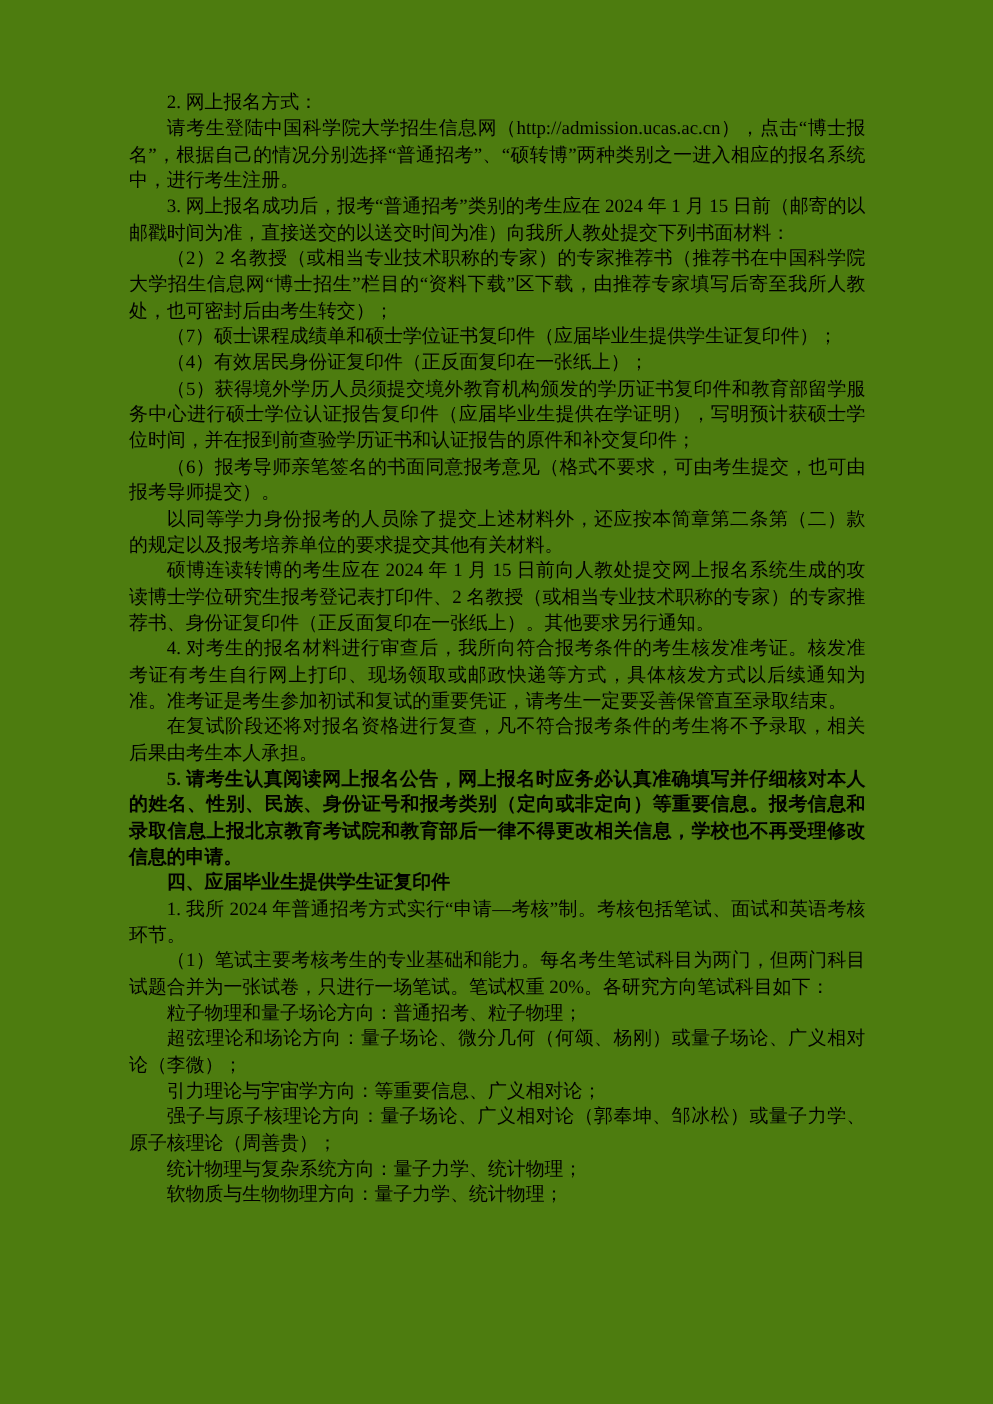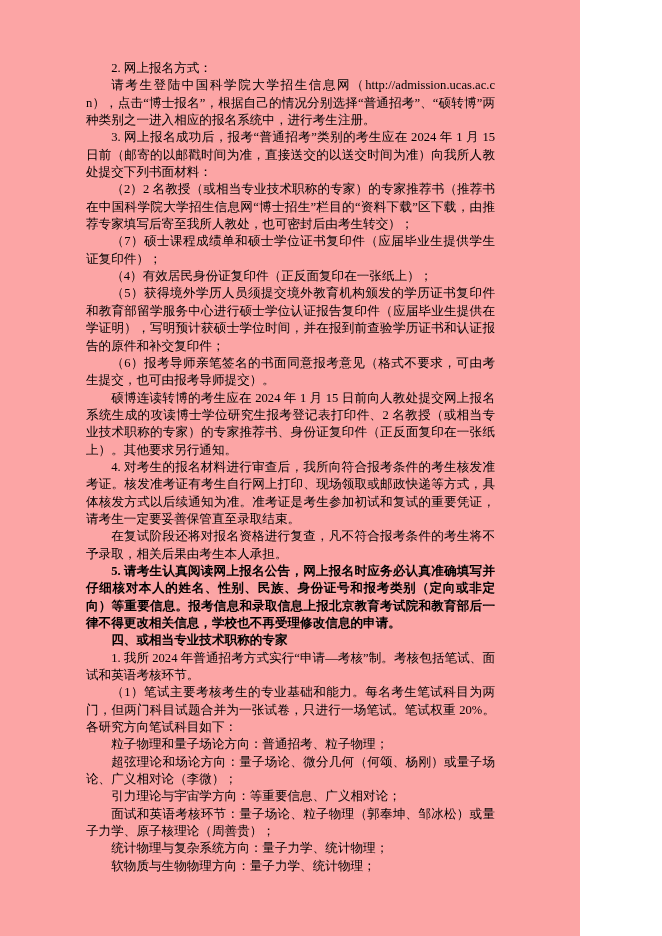--- a/index.html
+++ b/index.html
@@ -9,24 +9,24 @@
   }
   body {
     width: 662px;
     height: 936px;
     overflow: hidden;
     font-family: "Liberation Serif", "DejaVu Serif", serif;
     color: #000000;
   }
   .page {
     box-sizing: border-box;
-    width: 580px;
+    width: 662px;
     height: 936px;
     padding: 60px 85px 20px 86px;
-    background: #fca5a5;
+    background: #4d7c0f;
   }
   p.para {
     margin: 0;
     padding: 0;
     font-size: 12.6px;
     line-height: 17.35px;
     text-align: justify;
     text-indent: 2em;
     word-break: break-all;
   }
@@ -39,26 +39,27 @@
 
 <div class="page">
   <p class="para">2. 网上报名方式：</p>
   <p class="para">请考生登陆中国科学院大学招生信息网（http://admission.ucas.ac.cn），点击“博士报名”，根据自己的情况分别选择“普通招考”、“硕转博”两种类别之一进入相应的报名系统中，进行考生注册。</p>
   <p class="para">3. 网上报名成功后，报考“普通招考”类别的考生应在 2024 年 1 月 15 日前（邮寄的以邮戳时间为准，直接送交的以送交时间为准）向我所人教处提交下列书面材料：</p>
   <p class="para">（2）2 名教授（或相当专业技术职称的专家）的专家推荐书（推荐书在中国科学院大学招生信息网“博士招生”栏目的“资料下载”区下载，由推荐专家填写后寄至我所人教处，也可密封后由考生转交）；</p>
   <p class="para">（7）硕士课程成绩单和硕士学位证书复印件（应届毕业生提供学生证复印件）；</p>
   <p class="para">（4）有效居民身份证复印件（正反面复印在一张纸上）；</p>
   <p class="para">（5）获得境外学历人员须提交境外教育机构颁发的学历证书复印件和教育部留学服务中心进行硕士学位认证报告复印件（应届毕业生提供在学证明），写明预计获硕士学位时间，并在报到前查验学历证书和认证报告的原件和补交复印件；</p>
   <p class="para">（6）报考导师亲笔签名的书面同意报考意见（格式不要求，可由考生提交，也可由报考导师提交）。</p>
+  <p class="para">以同等学力身份报考的人员除了提交上述材料外，还应按本简章第二条第（二）款的规定以及报考培养单位的要求提交其他有关材料。</p>
   <p class="para">硕博连读转博的考生应在 2024 年 1 月 15 日前向人教处提交网上报名系统生成的攻读博士学位研究生报考登记表打印件、2 名教授（或相当专业技术职称的专家）的专家推荐书、身份证复印件（正反面复印在一张纸上）。其他要求另行通知。</p>
   <p class="para">4. 对考生的报名材料进行审查后，我所向符合报考条件的考生核发准考证。核发准考证有考生自行网上打印、现场领取或邮政快递等方式，具体核发方式以后续通知为准。准考证是考生参加初试和复试的重要凭证，请考生一定要妥善保管直至录取结束。</p>
   <p class="para">在复试阶段还将对报名资格进行复查，凡不符合报考条件的考生将不予录取，相关后果由考生本人承担。</p>
   <p class="para bold">5. 请考生认真阅读网上报名公告，网上报名时应务必认真准确填写并仔细核对本人的姓名、性别、民族、身份证号和报考类别（定向或非定向）等重要信息。报考信息和录取信息上报北京教育考试院和教育部后一律不得更改相关信息，学校也不再受理修改信息的申请。</p>
-  <p class="para bold">四、或相当专业技术职称的专家</p>
+  <p class="para bold">四、应届毕业生提供学生证复印件</p>
   <p class="para">1. 我所 2024 年普通招考方式实行“申请—考核”制。考核包括笔试、面试和英语考核环节。</p>
   <p class="para">（1）笔试主要考核考生的专业基础和能力。每名考生笔试科目为两门，但两门科目试题合并为一张试卷，只进行一场笔试。笔试权重 20%。各研究方向笔试科目如下：</p>
   <p class="para">粒子物理和量子场论方向：普通招考、粒子物理；</p>
   <p class="para">超弦理论和场论方向：量子场论、微分几何（何颂、杨刚）或量子场论、广义相对论（李微）；</p>
   <p class="para">引力理论与宇宙学方向：等重要信息、广义相对论；</p>
-  <p class="para">面试和英语考核环节：量子场论、粒子物理（郭奉坤、邹冰松）或量子力学、原子核理论（周善贵）；</p>
+  <p class="para">强子与原子核理论方向：量子场论、广义相对论（郭奉坤、邹冰松）或量子力学、原子核理论（周善贵）；</p>
   <p class="para">统计物理与复杂系统方向：量子力学、统计物理；</p>
   <p class="para">软物质与生物物理方向：量子力学、统计物理；</p>
 </div>
 
 </body></html>

